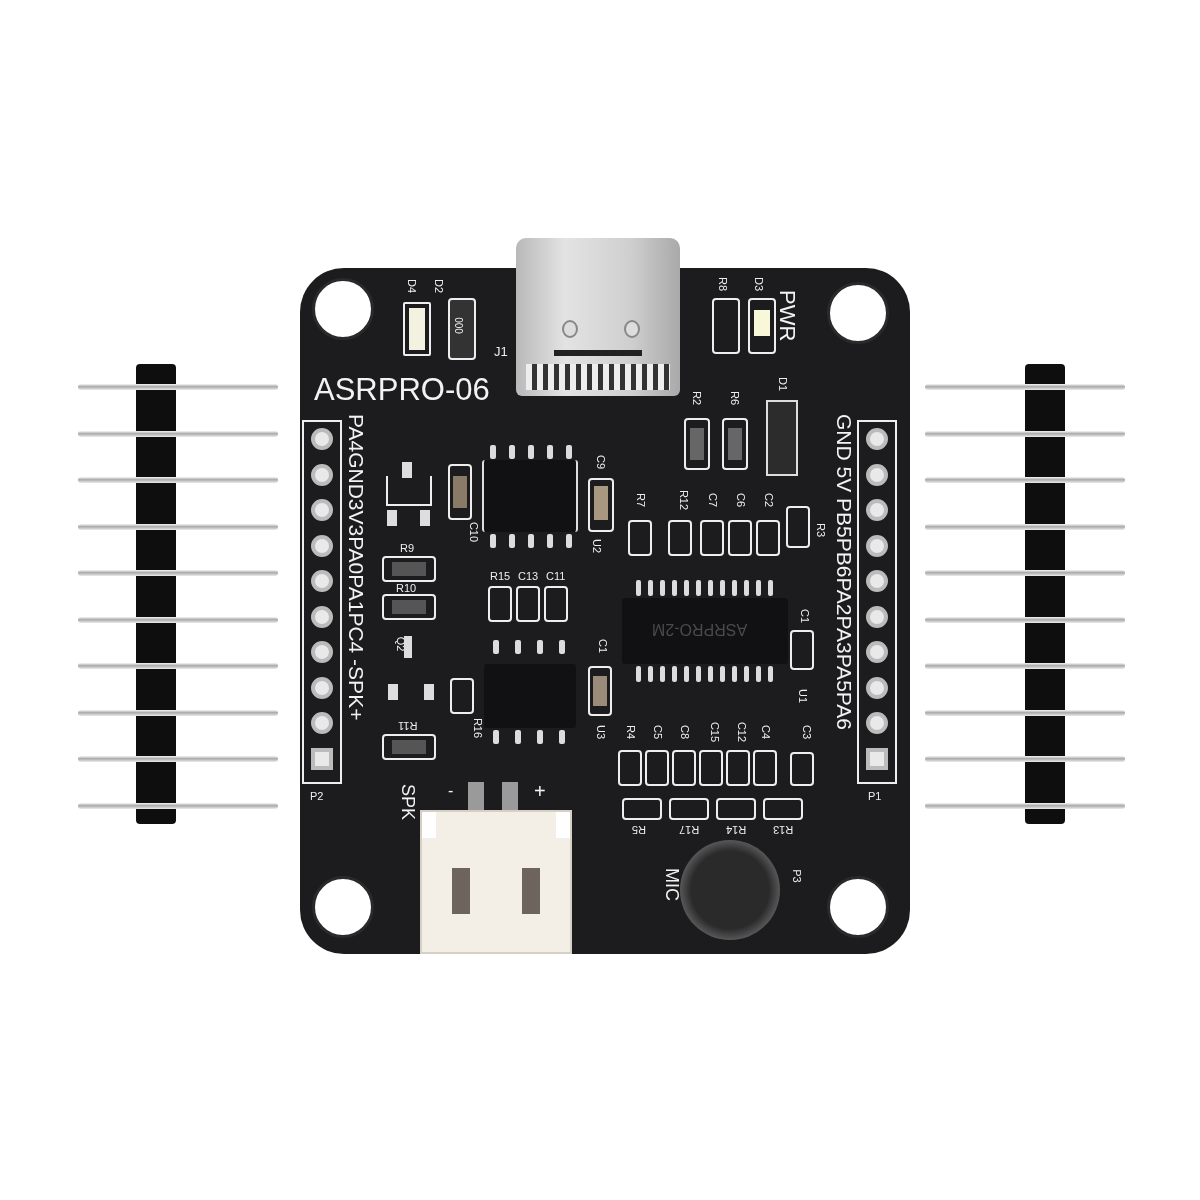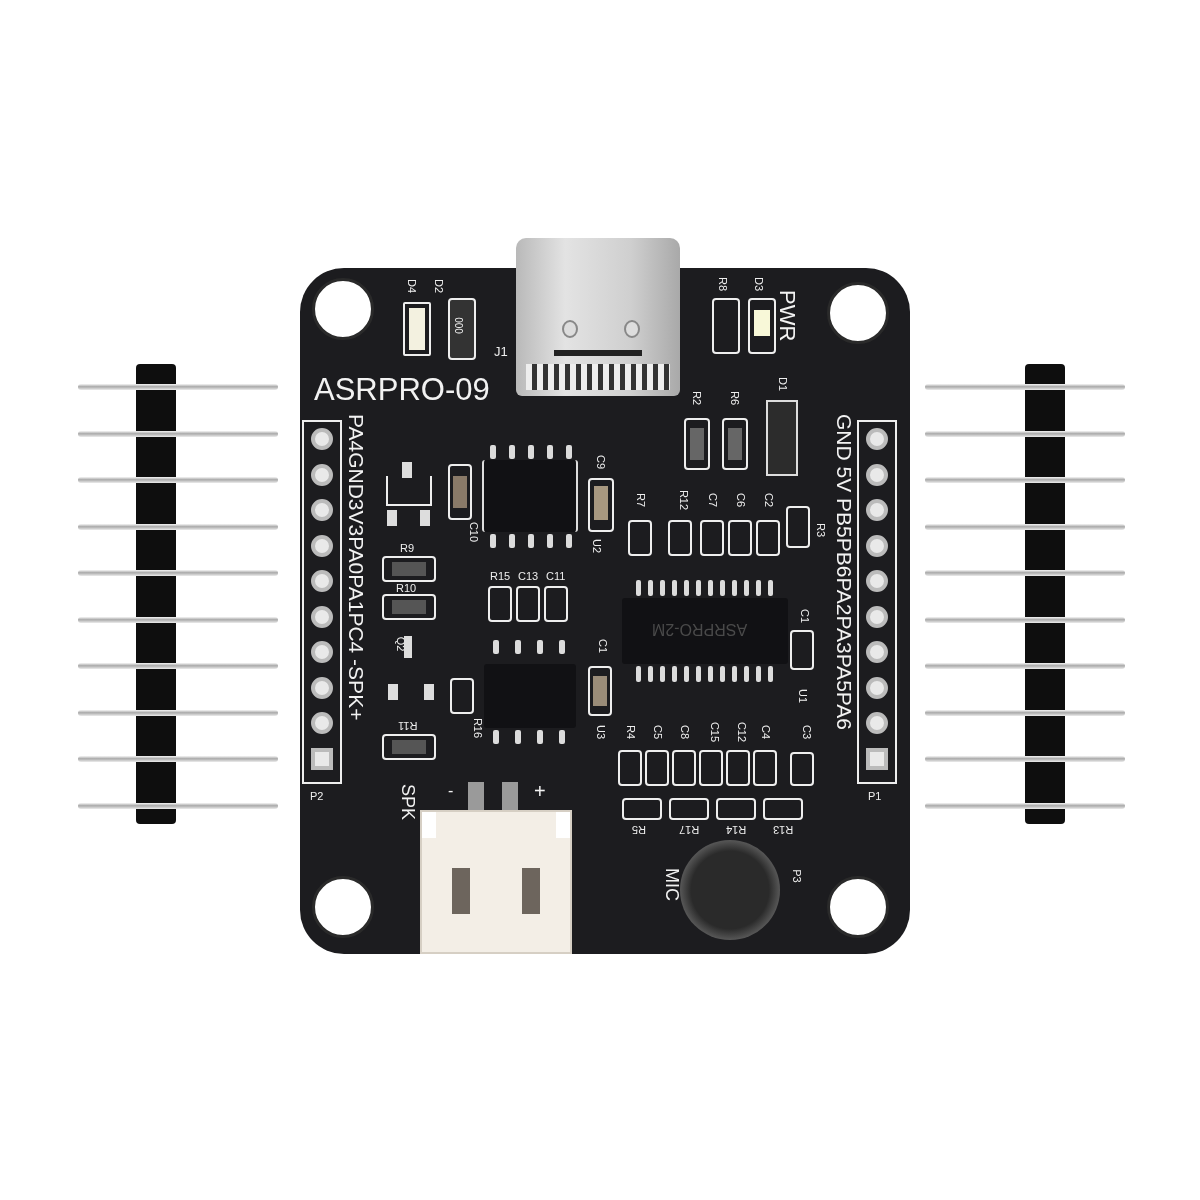--- a/index.html
+++ b/index.html
@@ -65,21 +65,21 @@
   <div class="abs" style="left:38px;top:112px;width:88px;height:6px;background:#222;"></div>
   <div class="abs" style="left:10px;top:126px;width:144px;height:26px;background:repeating-linear-gradient(90deg,#eee 0 6px,#333 6px 11px);"></div>
 </div>
 <div class="abs silk lbl" style="left:494px;top:344px;font-size:13px;">J1</div>
 
 <div class="abs hole" style="left:312px;top:278px;"></div>
 <div class="abs hole" style="left:827px;top:282px;"></div>
 <div class="abs hole" style="left:312px;top:876px;"></div>
 <div class="abs hole" style="left:827px;top:876px;"></div>
 
-<div class="abs silk" style="left:314px;top:372px;font-size:31px;">ASRPRO-09</div>
+<div class="abs silk" style="left:314px;top:372px;font-size:31px;">ASRPRO-06</div>
 
 <div class="abs smd" style="left:403px;top:302px;width:28px;height:54px;border-radius:2px;">
   <div class="abs led" style="left:4px;top:4px;width:16px;height:42px;"></div>
 </div>
 <div class="abs smd" style="left:448px;top:298px;width:28px;height:62px;background:#333;">
   <div class="abs silk" style="left:0px;top:20px;font-size:10px;transform:rotate(90deg);">000</div>
 </div>
 <div class="abs silk lbl" style="left:405px;top:280px;transform:rotate(90deg);">D4</div>
 <div class="abs silk lbl" style="left:432px;top:280px;transform:rotate(90deg);">D2</div>
 

